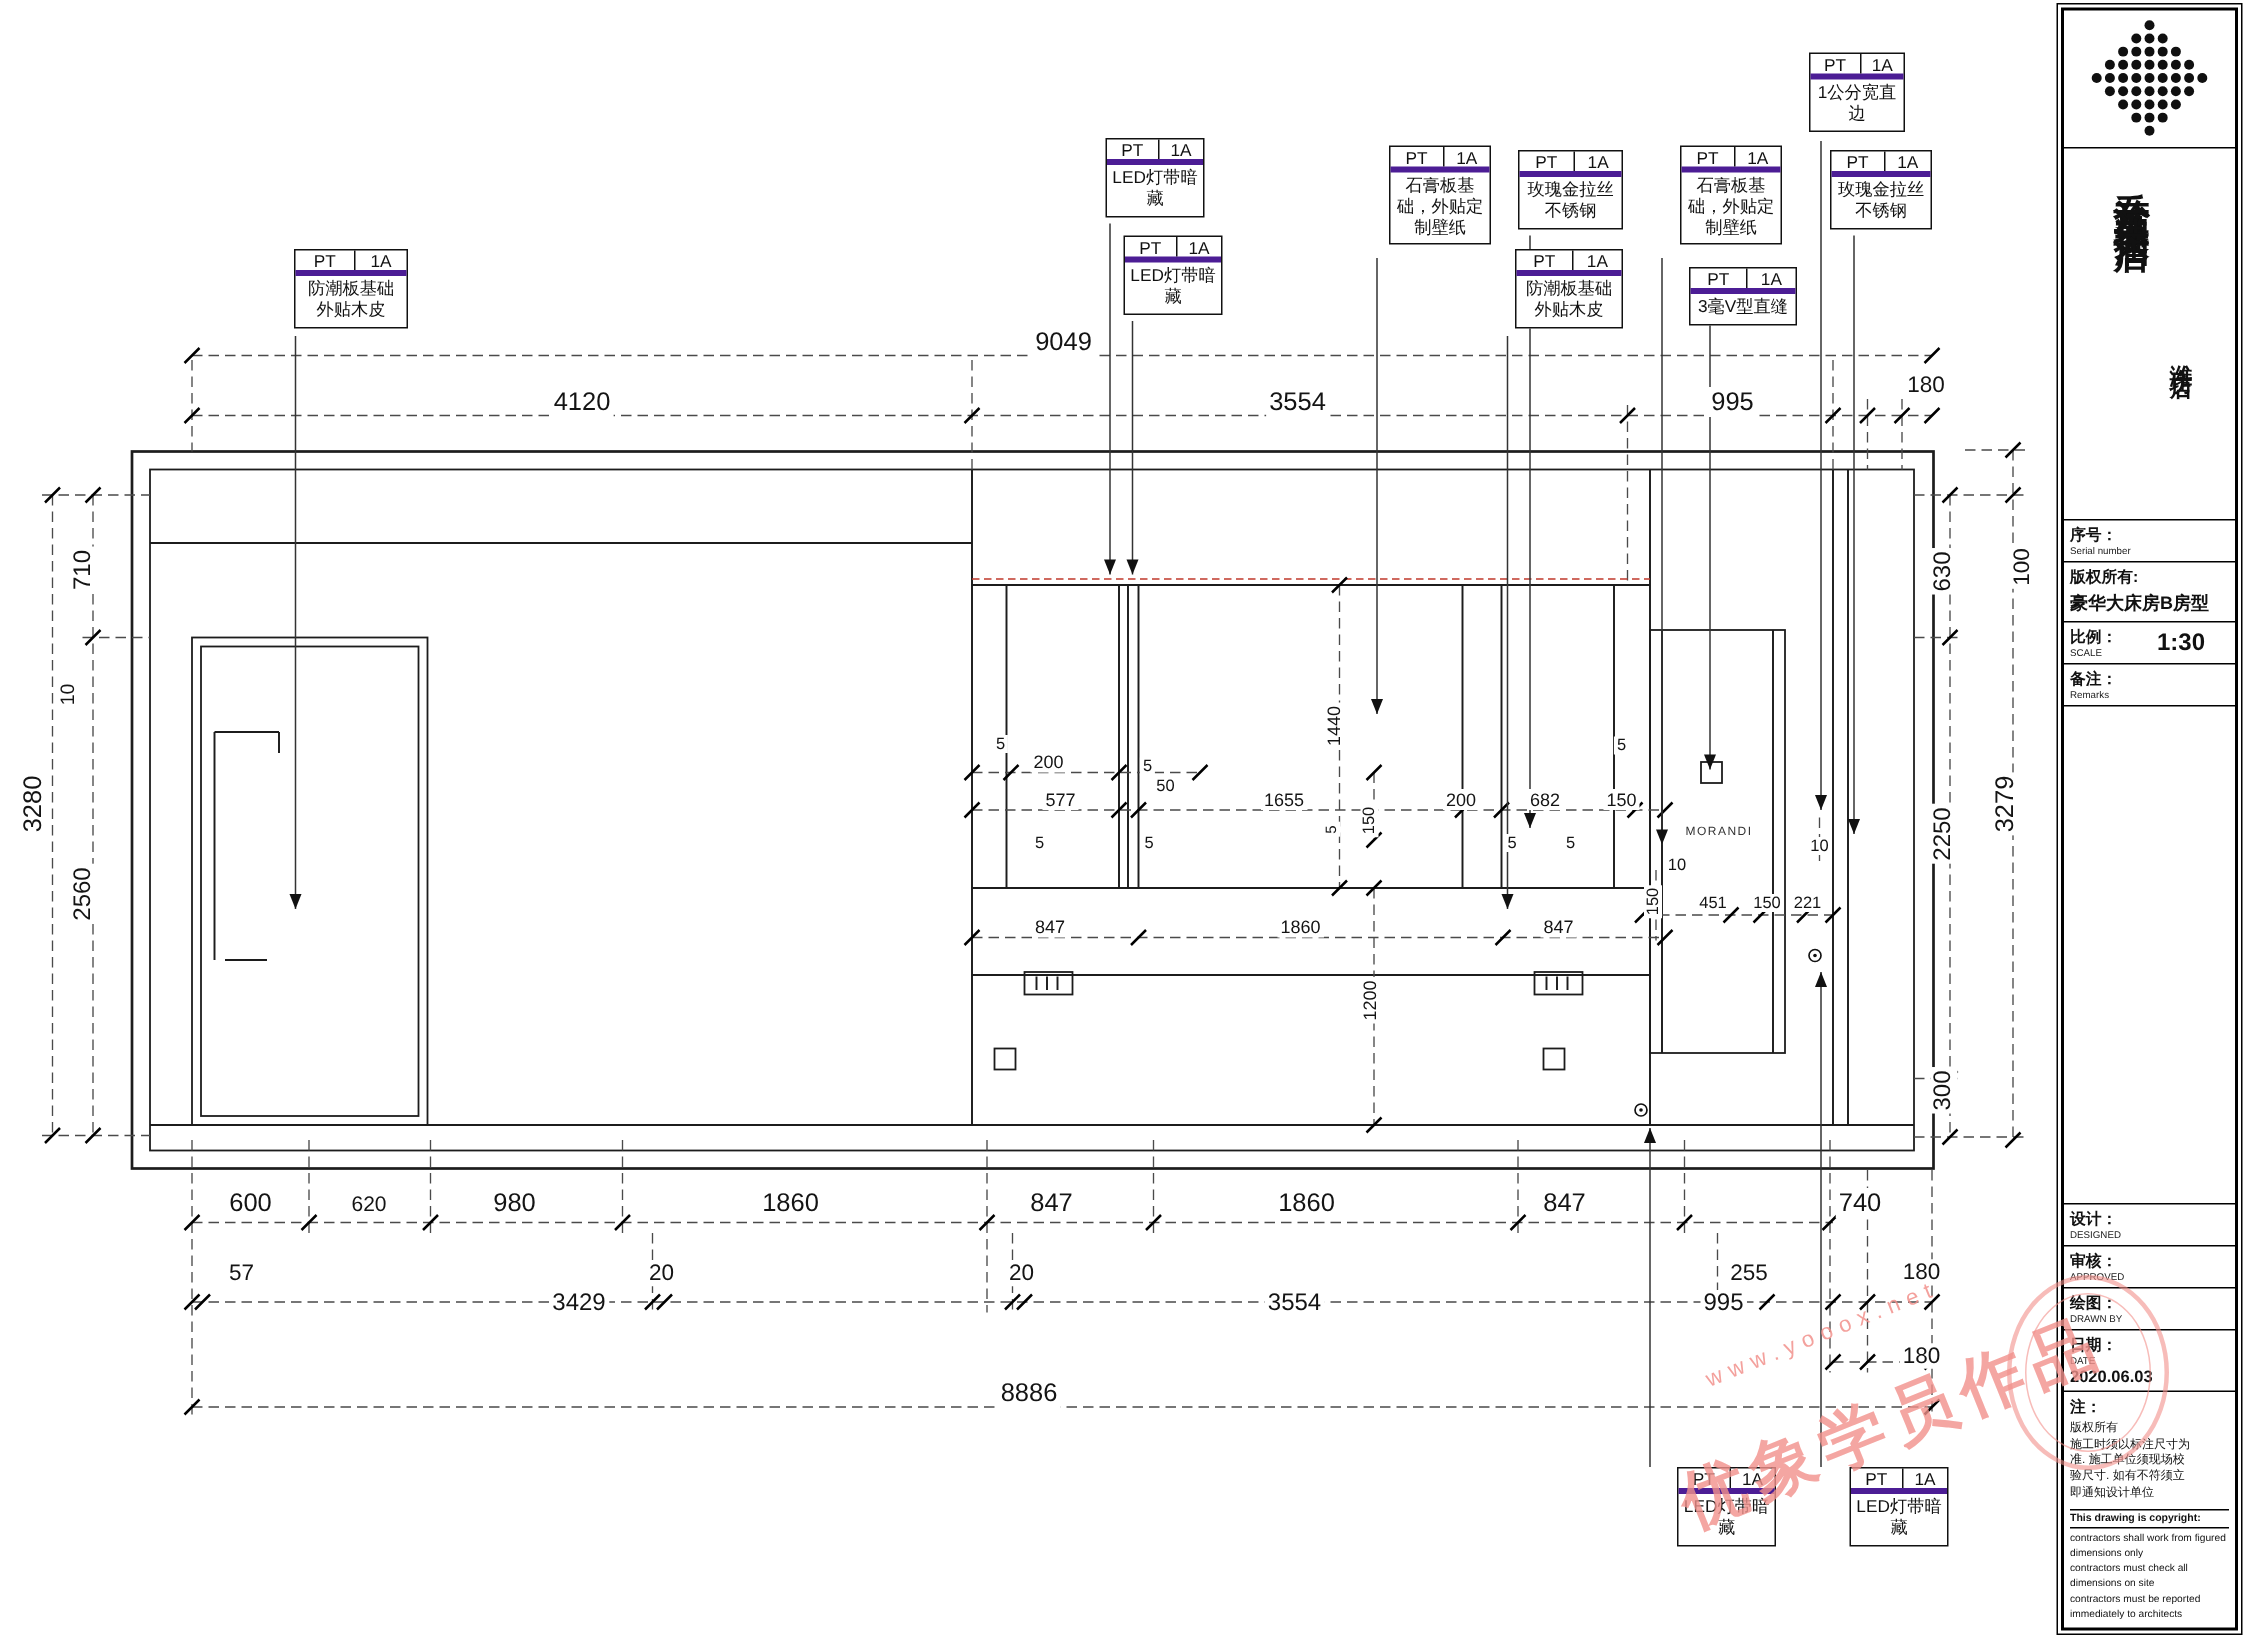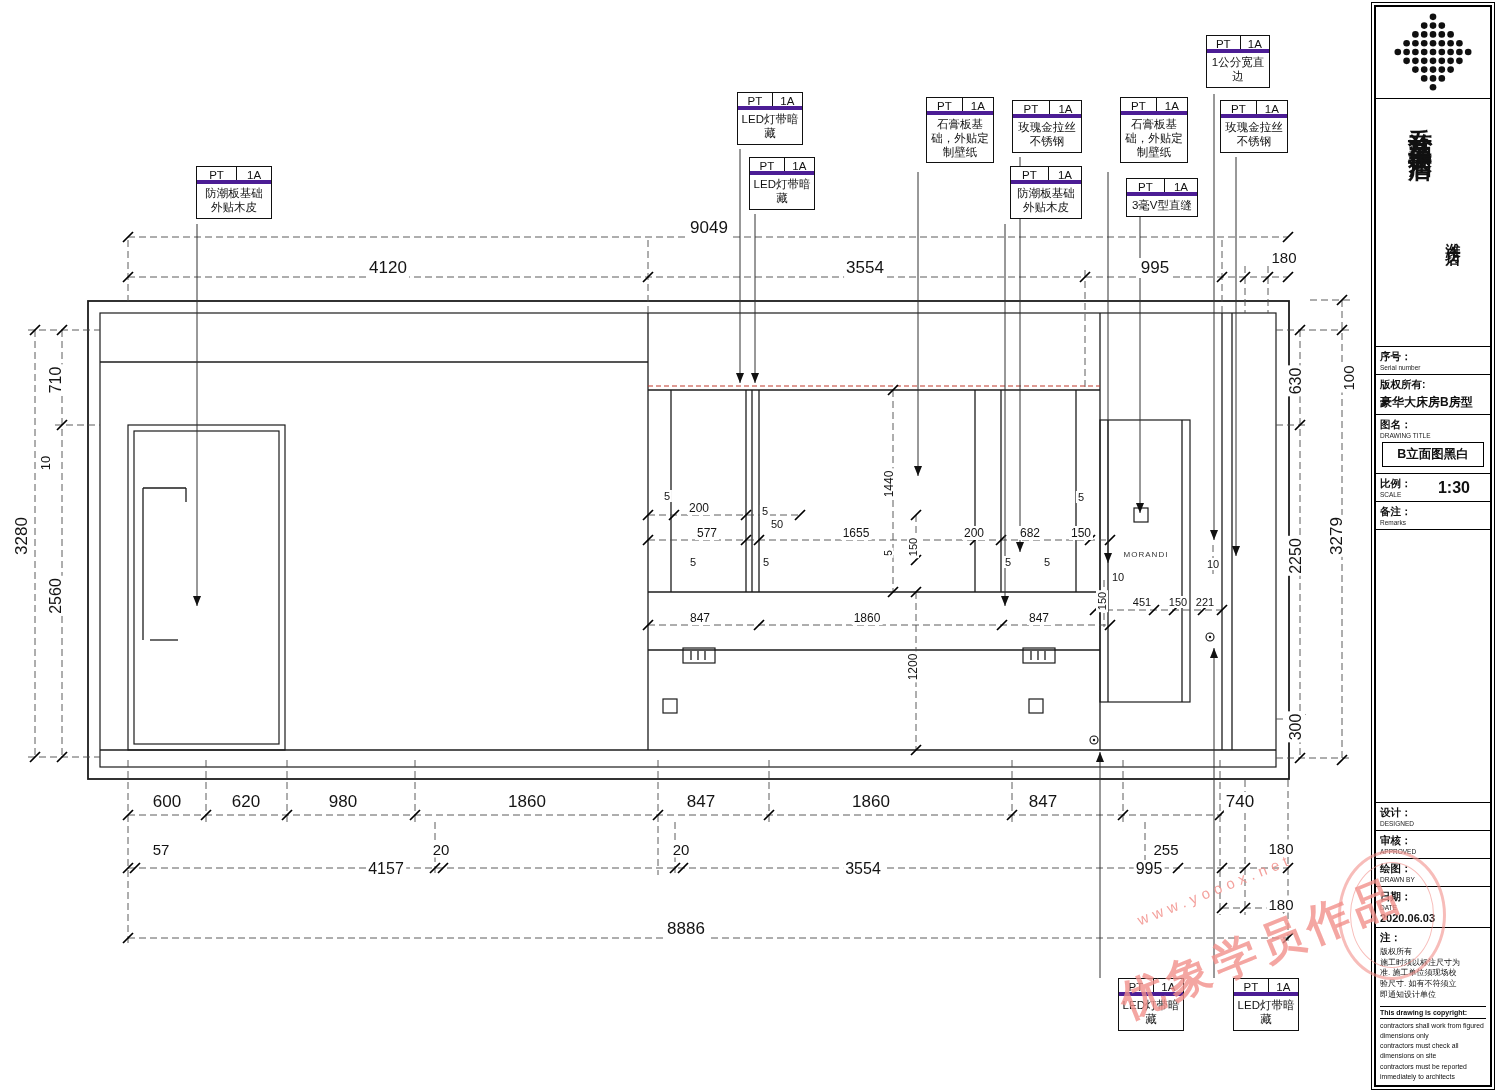--- a/index.html
+++ b/index.html
@@ -254,33 +254,33 @@
       <div class="dlabel rot" style="left: 22px; top: 536px; font-size: 17px;">3280</div>
       <div class="dlabel rot" style="left: 56px; top: 380px; font-size: 16px;">710</div>
       <div class="dlabel rot" style="left: 45px; top: 463px; font-size: 13px;">10</div>
       <div class="dlabel rot" style="left: 56px; top: 596px; font-size: 16px;">2560</div>
       <div class="dlabel rot" style="left: 1296px; top: 381px; font-size: 16px;">630</div>
       <div class="dlabel rot" style="left: 1296px; top: 556px; font-size: 16px;">2250</div>
       <div class="dlabel rot" style="left: 1296px; top: 727px; font-size: 16px;">300</div>
       <div class="dlabel rot" style="left: 1337px; top: 536px; font-size: 17px;">3279</div>
       <div class="dlabel rot" style="left: 1348px; top: 378px; font-size: 15px;">100</div>
       <div class="dlabel" style="left: 167px; top: 802px; font-size: 17px;">600</div>
-      <div class="dlabel" style="left: 246px; top: 802px; font-size: 17px;">620</div>
+      <div class="dlabel" style="left: 246px; top: 802px; font-size: 14px;">620</div>
       <div class="dlabel" style="left: 343px; top: 802px; font-size: 17px;">980</div>
       <div class="dlabel" style="left: 527px; top: 802px; font-size: 17px;">1860</div>
       <div class="dlabel" style="left: 701px; top: 802px; font-size: 17px;">847</div>
       <div class="dlabel" style="left: 871px; top: 802px; font-size: 17px;">1860</div>
       <div class="dlabel" style="left: 1043px; top: 802px; font-size: 17px;">847</div>
       <div class="dlabel" style="left: 1240px; top: 802px; font-size: 17px;">740</div>
       <div class="dlabel" style="left: 161px; top: 849px; font-size: 15px;">57</div>
       <div class="dlabel" style="left: 441px; top: 849px; font-size: 15px;">20</div>
       <div class="dlabel" style="left: 681px; top: 849px; font-size: 15px;">20</div>
       <div class="dlabel" style="left: 1166px; top: 849px; font-size: 15px;">255</div>
       <div class="dlabel" style="left: 1281px; top: 848px; font-size: 15px;">180</div>
-      <div class="dlabel" style="left: 386px; top: 869px; font-size: 16px;">4157</div>
+      <div class="dlabel" style="left: 386px; top: 869px; font-size: 16px;">3429</div>
       <div class="dlabel" style="left: 863px; top: 869px; font-size: 16px;">3554</div>
       <div class="dlabel" style="left: 1149px; top: 869px; font-size: 16px;">995</div>
       <div class="dlabel" style="left: 1281px; top: 904px; font-size: 15px;">180</div>
       <div class="dlabel" style="left: 686px; top: 929px; font-size: 17px;">8886</div>
       <div class="dlabel" style="left: 667px; top: 496px; font-size: 11px;">5</div>
       <div class="dlabel" style="left: 699px; top: 508px; font-size: 12px;">200</div>
       <div class="dlabel" style="left: 765px; top: 511px; font-size: 11px;">5</div>
       <div class="dlabel" style="left: 707px; top: 533px; font-size: 12px;">577</div>
       <div class="dlabel" style="left: 777px; top: 524px; font-size: 11px;">50</div>
       <div class="dlabel" style="left: 693px; top: 562px; font-size: 11px;">5</div>
@@ -455,25 +455,20 @@
       <div class="tb-name-branch">潍坊店</div>
     </div>
     <div class="tb-row">
       <div class="tb-label">序号：</div>
       <div class="tb-sub">Serial number</div>
     </div>
     <div class="tb-row">
       <div class="tb-label">版权所有:</div>
       <div class="tb-value">豪华大床房B房型</div>
     </div>
-    <div class="tb-row">
-      <div class="tb-label">图名：</div>
-      <div class="tb-sub">DRAWING TITLE</div>
-      <div class="tb-valuebox">B立面图黑白</div>
-    </div>
     <div class="tb-row scale-row">
       <div>
         <div class="tb-label">比例：</div>
         <div class="tb-sub">SCALE</div>
       </div>
       <div class="scale-val">1:30</div>
     </div>
     <div class="tb-row">
       <div class="tb-label">备注：</div>
       <div class="tb-sub">Remarks</div>

